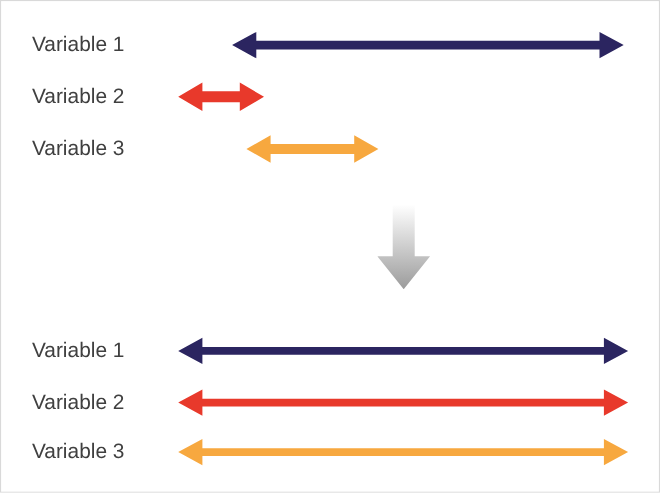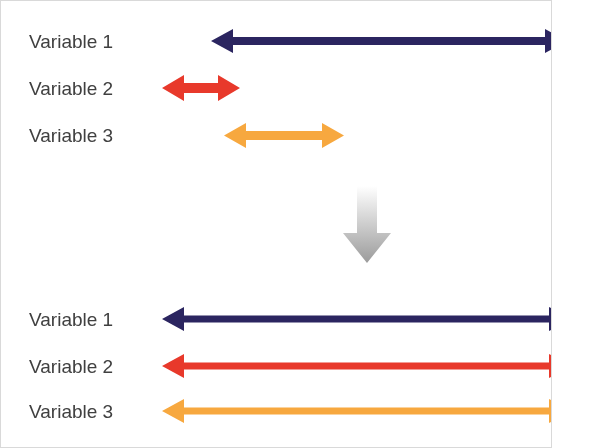--- a/index.html
+++ b/index.html
@@ -5,21 +5,21 @@
   html, body {
     margin: 0;
     padding: 0;
     background: #ffffff;
   }
   body {
     font-family: "Liberation Sans", sans-serif;
   }
   #figure {
     position: relative;
-    width: 552px;
+    width: 600px;
     height: 448px;
     background: #ffffff;
     box-sizing: border-box;
     border: 1px solid #d9d9d9;
     overflow: hidden;
   }
   .row-label {
     position: absolute;
     font-family: "Liberation Sans", sans-serif;
     font-size: 19px;

